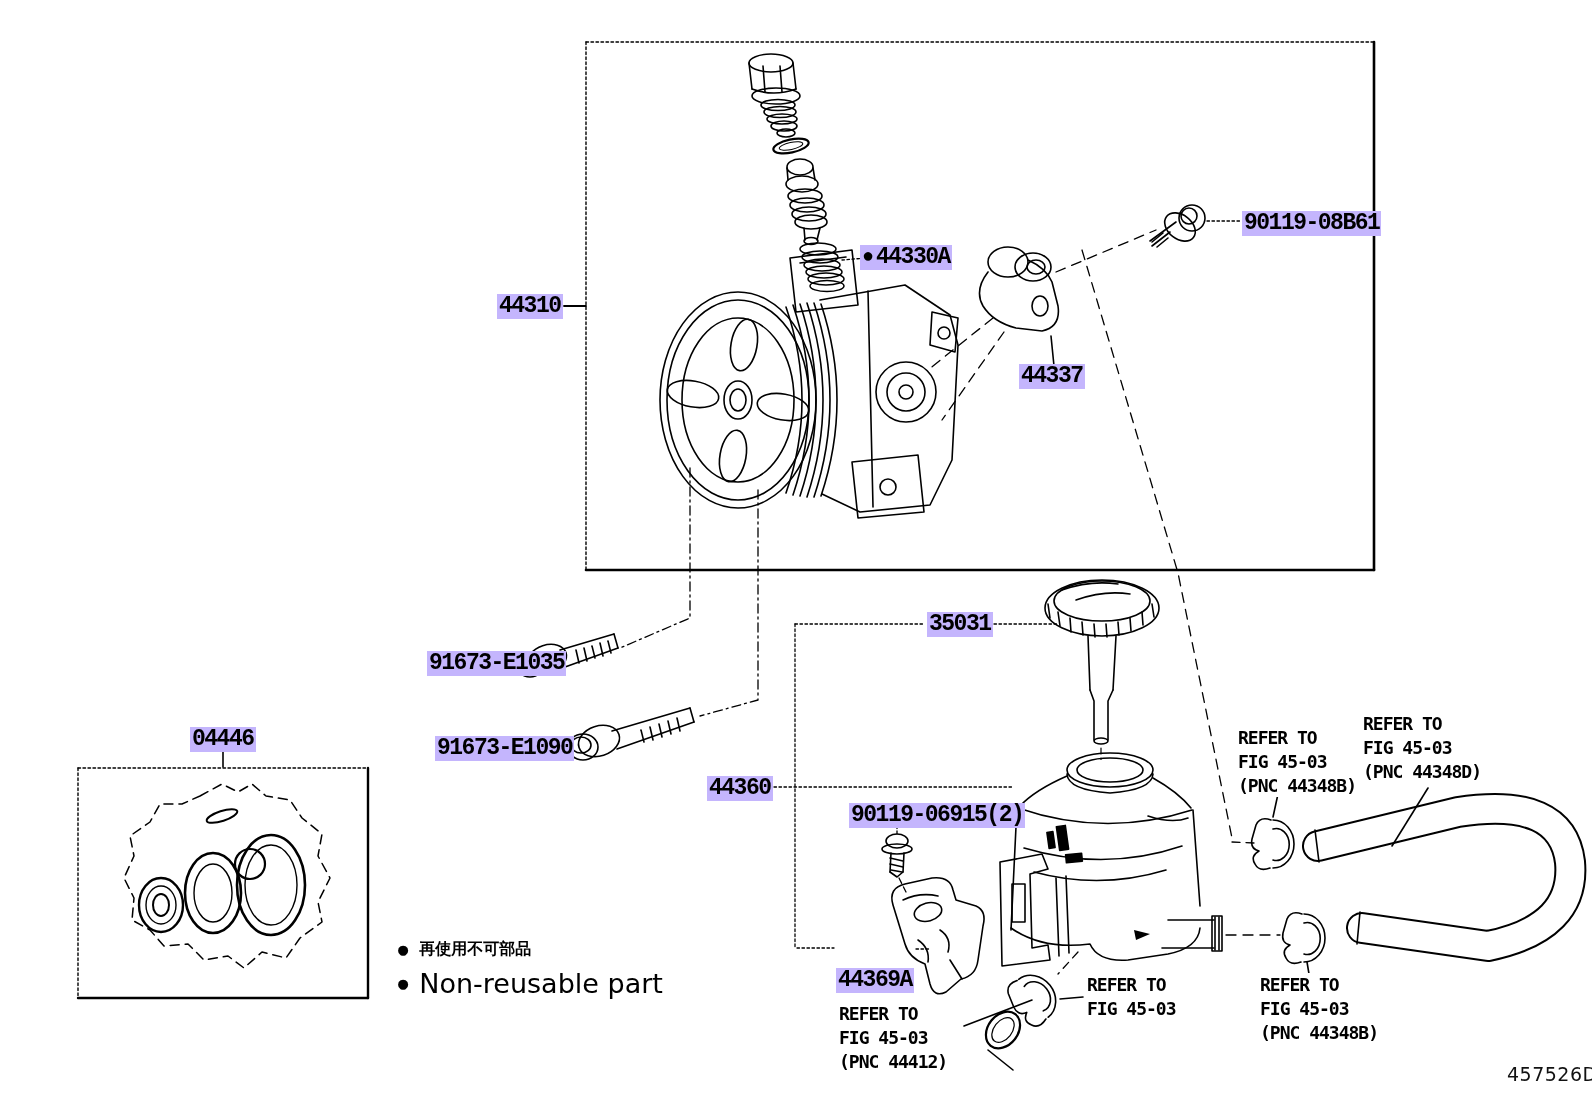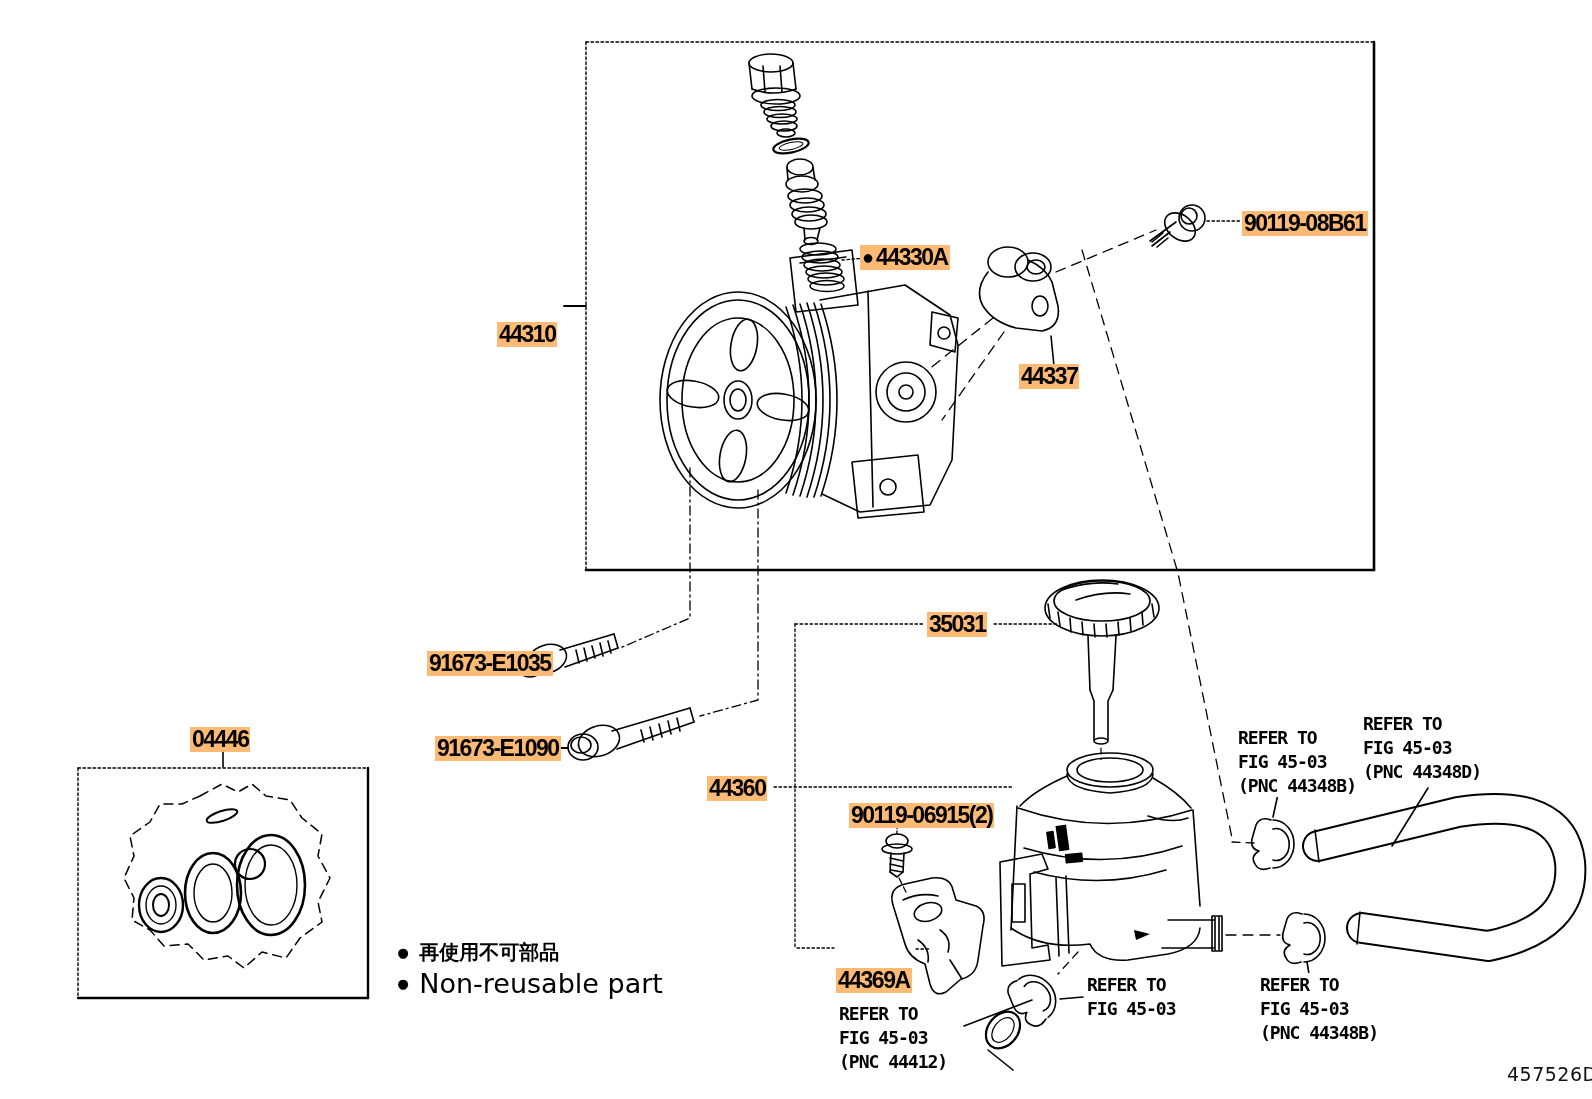--- a/index.html
+++ b/index.html
@@ -1,28 +1,28 @@
 <!DOCTYPE html>
 <html><head>
 <meta charset="utf-8">
 <style>
   html,body{margin:0;padding:0;background:#ffffff;}
   #stage{position:relative;width:1592px;height:1099px;background:#fff;overflow:hidden;
          font-family:"DejaVu Sans Mono", monospace;color:#000;}
   #art{position:absolute;left:0;top:0;}
-  .lbl{position:absolute;font-family:Liberation Sans, sans-serif;font-weight:bold;
+  .lbl{position:absolute;font-family:Liberation Mono, monospace;font-weight:bold;
        font-size:23px;letter-spacing:-1.5px;line-height:1;white-space:nowrap;
-       background:#fdba74;padding:1px 2px;color:#000;}
+       background:#c4b5fd;padding:1px 2px;color:#000;}
   .lbl .bullet{font-size:20px;letter-spacing:0;margin-right:2px;position:relative;top:-1px;}
   .ref{position:absolute;font-family:"DejaVu Sans Mono", monospace;font-weight:bold;
        font-size:18px;letter-spacing:-1px;line-height:1.32;white-space:pre-line;
        background:#fff;padding:0 2px;color:#000;}
   .legend-row{position:absolute;display:flex;align-items:center;gap:11px;background:#fff;}
   .legend-row .bullet{font-size:17px;line-height:1;}
-  .legend-jp{font-family:"DejaVu Sans", sans-serif;font-size:20px;font-weight:bold;}
+  .legend-jp{font-family:"DejaVu Sans", sans-serif;font-size:16px;font-weight:bold;}
   .legend-en{font-family:"DejaVu Sans", sans-serif;font-size:27px;}
   .code{position:absolute;font-family:"DejaVu Sans", sans-serif;font-size:19px;
         letter-spacing:0.5px;color:#111;}
 </style>
 </head>
 <body>
 
 <div id="stage">
 
 <svg id="art" width="1592" height="1099" viewBox="0 0 1592 1099" fill="none" stroke="#000" stroke-width="1.6" stroke-linecap="round" stroke-linejoin="round">
@@ -311,21 +311,21 @@
     <line x1="1078" y1="952" x2="1058" y2="974" stroke-dasharray="8 6"></line>
 
     <line x1="1278" y1="794" x2="1273" y2="817" stroke-width="1.6"></line>
     <line x1="1428" y1="788" x2="1392" y2="846" stroke-width="1.6"></line>
     <line x1="1307" y1="962" x2="1309" y2="974" stroke-width="1.6"></line>
     <line x1="1083" y1="997" x2="1060" y2="999" stroke-width="1.6"></line>
     <line x1="964" y1="1026" x2="1032" y2="1000" stroke-width="1.6"></line>
   </g>
 </svg>
 
-  <div class="lbl" style="left:497px;top:294px;margin-top:28px;">44310</div>
+  <div class="lbl" style="left:497px;top:294px;">44310</div>
 
   <div class="lbl" style="left:860px;top:245px;text-align:right;">
     <span class="bullet">●</span><span>44330A</span>
   </div>
 
   <div class="lbl" style="left:1242px;top:211px;">90119-08B61</div>
 
   <div class="lbl" style="left:1019px;top:364px;">44337</div>
 
   <div class="lbl" style="left:387px;top:651px;margin-left:40px;">91673-E1035</div>

